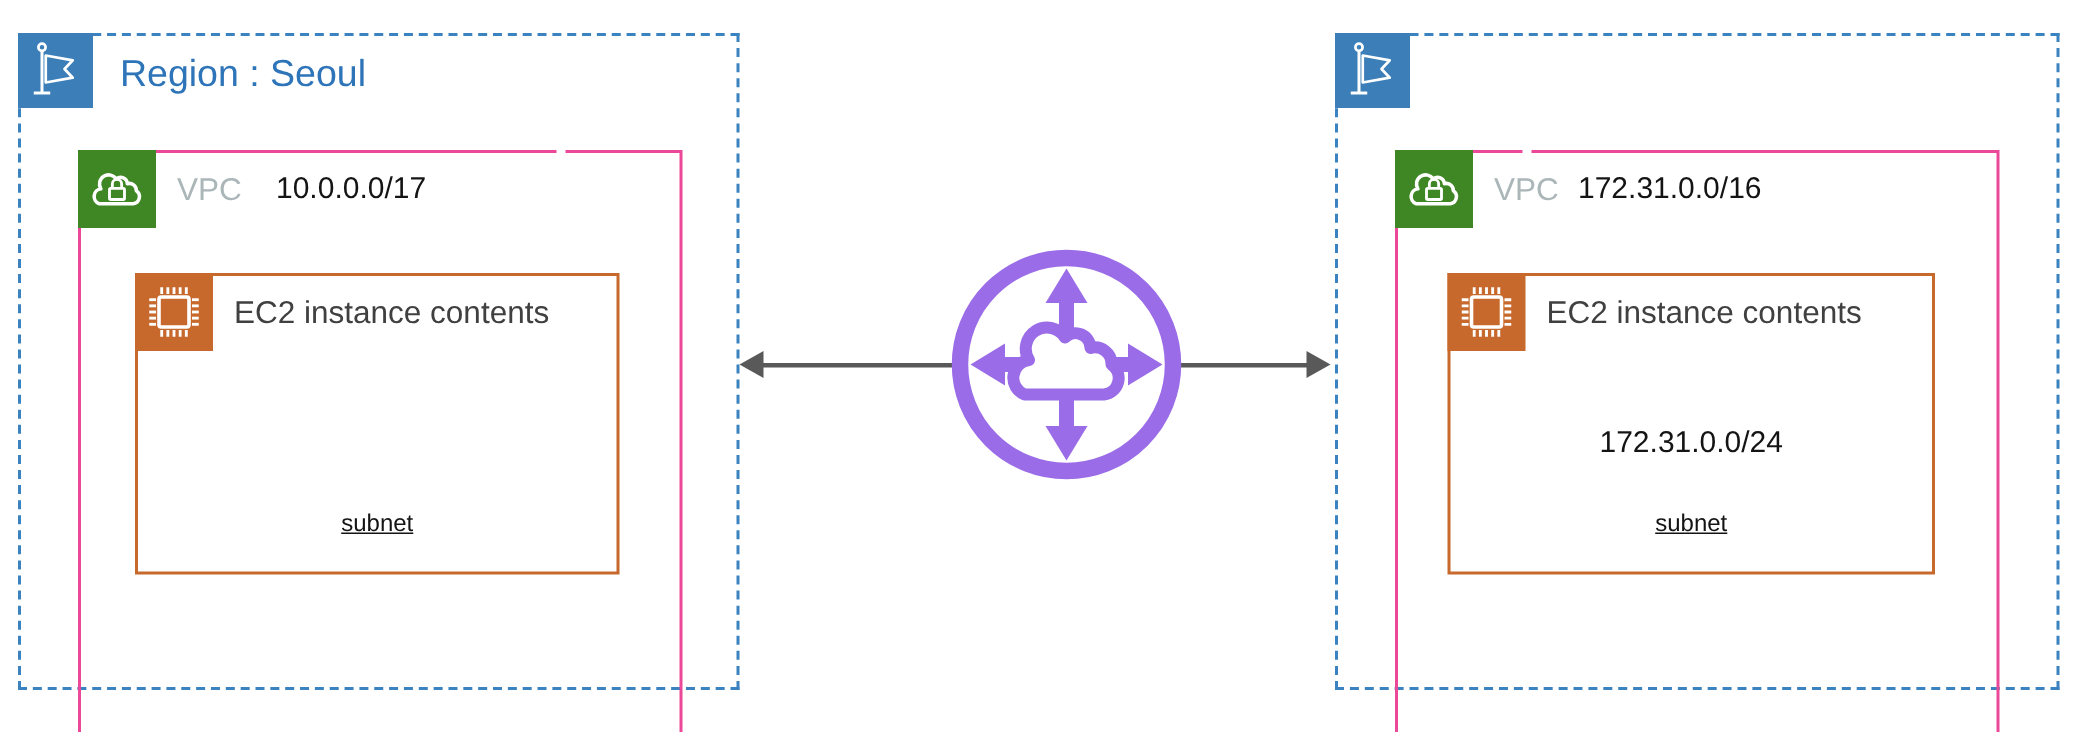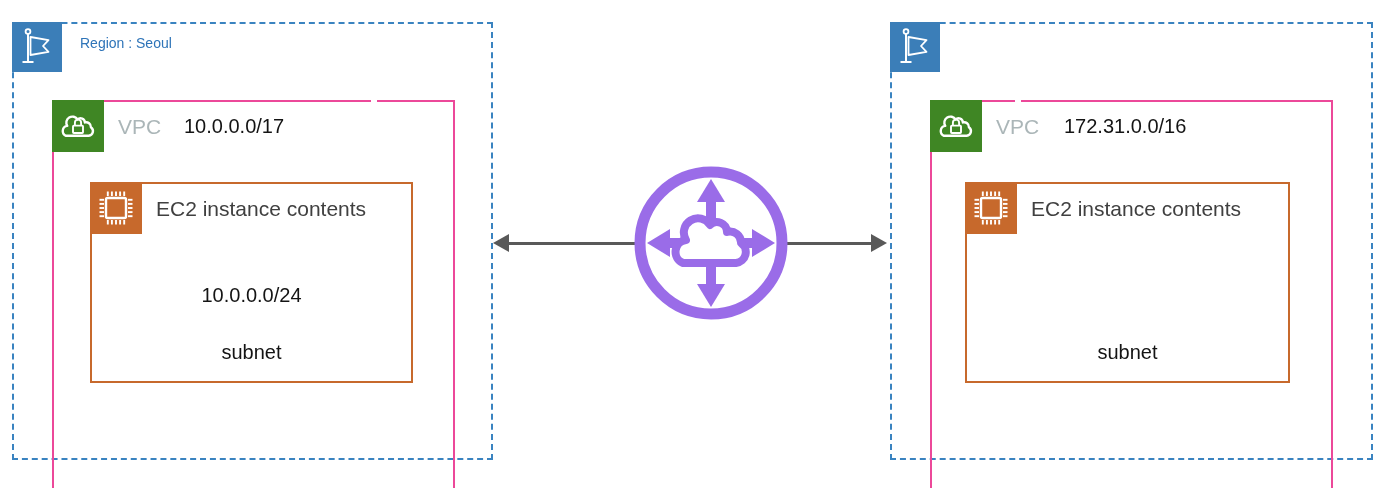--- a/index.html
+++ b/index.html
@@ -5,34 +5,34 @@
   html,body{margin:0;padding:0;background:#ffffff;}
   .canvas{
     position:relative;width:1394px;height:488px;background:#ffffff;
     font-family:"Liberation Sans","DejaVu Sans",sans-serif;overflow:hidden;
   }
   
   .region{position:absolute;top:22px;height:438px;border:2px dashed #3a83c0;box-sizing:border-box;}
   .region.r0{left:12px;width:481px;}
   .region.r1{left:890px;width:483px;}
   .flag-icon{position:absolute;left:-2px;top:-2px;width:50px;height:50px;background:#3b7eb8;}
-  .region-title{position:absolute;left:66px;top:11px;font-size:14px;color:#2e74b8;white-space:nowrap;}
+  .region-title{position:absolute;left:66px;top:11px;font-size:25px;color:#2e74b8;white-space:nowrap;}
   
   .vpc-box{position:absolute;left:38px;top:76px;width:403px;height:412px;border:2px solid #ec4899;box-sizing:border-box;}
   .vpc-icon{position:absolute;left:-2px;top:-2px;width:52px;height:52px;background:#3f8624;}
   .vpc-label{position:absolute;left:64px;top:13px;font-size:21px;color:#abb6b8;}
   .vpc-cidr{position:absolute;left:130px;top:13px;font-size:20px;color:#141414;white-space:nowrap;}
-  .r1 .vpc-cidr{left:120px;margin-left:12px;}
+  .r1 .vpc-cidr{left:120px;}
   
   .ec2-box{position:absolute;left:36px;top:80px;width:323px;height:201px;border:2px solid #c7692c;box-sizing:border-box;}
   .r1 .ec2-box{left:33px;width:325px;}
   .ec2-icon{position:absolute;left:-2px;top:-2px;width:52px;height:52px;background:#c7692c;}
   .ec2-title{position:absolute;left:64px;top:13px;font-size:21px;color:#404040;white-space:nowrap;}
   .ec2-cidr{position:absolute;left:0;top:100px;width:100%;text-align:center;font-size:20px;color:#141414;}
-  .ec2-subnet{position:absolute;left:0;top:157px;width:100%;text-align:center;font-size:20px;color:#141414;}
+  .ec2-subnet{position:absolute;left:0;top:157px;width:100%;text-align:center;font-size:16px;color:#141414;text-decoration:underline;}
   
   .border-gap{position:absolute;top:98px;width:6px;height:5px;background:#ffffff;z-index:3;}
   .gap0{left:371px;} .gap1{left:1015px;}
   
   .connector-line{position:absolute;left:501px;top:242px;width:378px;height:3px;background:#595959;z-index:1;}
   .arrowhead-left{position:absolute;left:493px;top:234px;width:0;height:0;
     border-top:9px solid transparent;border-bottom:9px solid transparent;border-right:16px solid #595959;z-index:1;}
   .arrowhead-right{position:absolute;left:871px;top:234px;width:0;height:0;
     border-top:9px solid transparent;border-bottom:9px solid transparent;border-left:16px solid #595959;z-index:1;}
   .tgw{position:absolute;left:631px;top:163px;width:160px;height:160px;z-index:2;}
@@ -89,21 +89,20 @@
                 <line x1="9.5" y1="34.2" x2="14" y2="34.2"></line>
               <line x1="38" y1="17.8" x2="42.5" y2="17.8"></line>
                 <line x1="38" y1="21.9" x2="42.5" y2="21.9"></line>
                 <line x1="38" y1="26" x2="42.5" y2="26"></line>
                 <line x1="38" y1="30.1" x2="42.5" y2="30.1"></line>
                 <line x1="38" y1="34.2" x2="42.5" y2="34.2"></line>
             </g>
           </svg>
         </div>
         <span class="ec2-title">EC2 instance contents</span>
-        <div class="ec2-cidr">10.0.0.0/24</div>
         <div class="ec2-subnet">subnet</div>
       </div>
     </div>
   </div>
 
   <div class="region r1">
     <div class="flag-icon">
       <svg viewBox="0 0 50 50" width="50" height="50">
         <circle cx="16" cy="9.5" r="2.4" fill="none" stroke="#fff" stroke-width="1.8"></circle>
         <line x1="16" y1="12" x2="16" y2="40" stroke="#fff" stroke-width="2"></line>
@@ -147,20 +146,21 @@
                 <line x1="9.5" y1="34.2" x2="14" y2="34.2"></line>
               <line x1="38" y1="17.8" x2="42.5" y2="17.8"></line>
                 <line x1="38" y1="21.9" x2="42.5" y2="21.9"></line>
                 <line x1="38" y1="26" x2="42.5" y2="26"></line>
                 <line x1="38" y1="30.1" x2="42.5" y2="30.1"></line>
                 <line x1="38" y1="34.2" x2="42.5" y2="34.2"></line>
             </g>
           </svg>
         </div>
         <span class="ec2-title">EC2 instance contents</span>
+        <div class="ec2-cidr">172.31.0.0/24</div>
         <div class="ec2-subnet">subnet</div>
       </div>
     </div>
   </div>
 
   <div class="border-gap gap0"></div>
   <div class="border-gap gap1"></div>
 
   <div class="connector-line"></div>
   <div class="arrowhead-left"></div>

